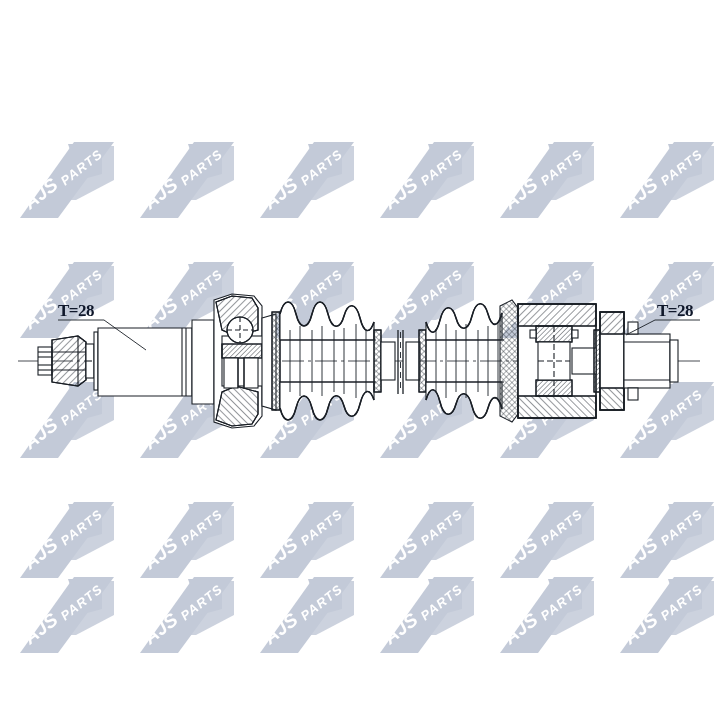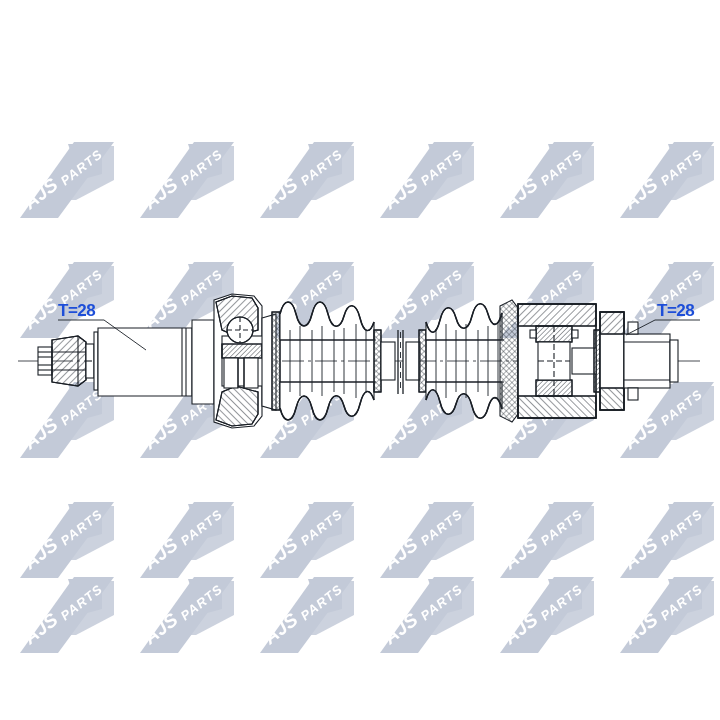--- a/index.html
+++ b/index.html
@@ -7,25 +7,25 @@
     width:720px;height:720px;
     background:#ffffff;
     font-family:"Liberation Sans", sans-serif;
     overflow:hidden;
   }
   #stage{position:relative;width:720px;height:720px;background:#fff;}
   #wm-layer{position:absolute;left:0;top:0;width:720px;height:720px;}
   #drawing-layer{position:absolute;left:0;top:0;width:720px;height:720px;}
   .lbl{
     position:absolute;
-    font-family:Liberation Sans, sans-serif;
+    font-family:Liberation Serif, serif;
     font-weight:bold;
     font-size:17px;
     letter-spacing:-0.5px;
-    color:#1d4ed8;
+    color:#0f172a;
     white-space:nowrap;
   }
 </style>
 </head>
 <body>
 
 <div id="stage">
 
   <svg id="wm-layer" viewBox="0 0 720 720" xmlns="http://www.w3.org/2000/svg">
     <defs>

